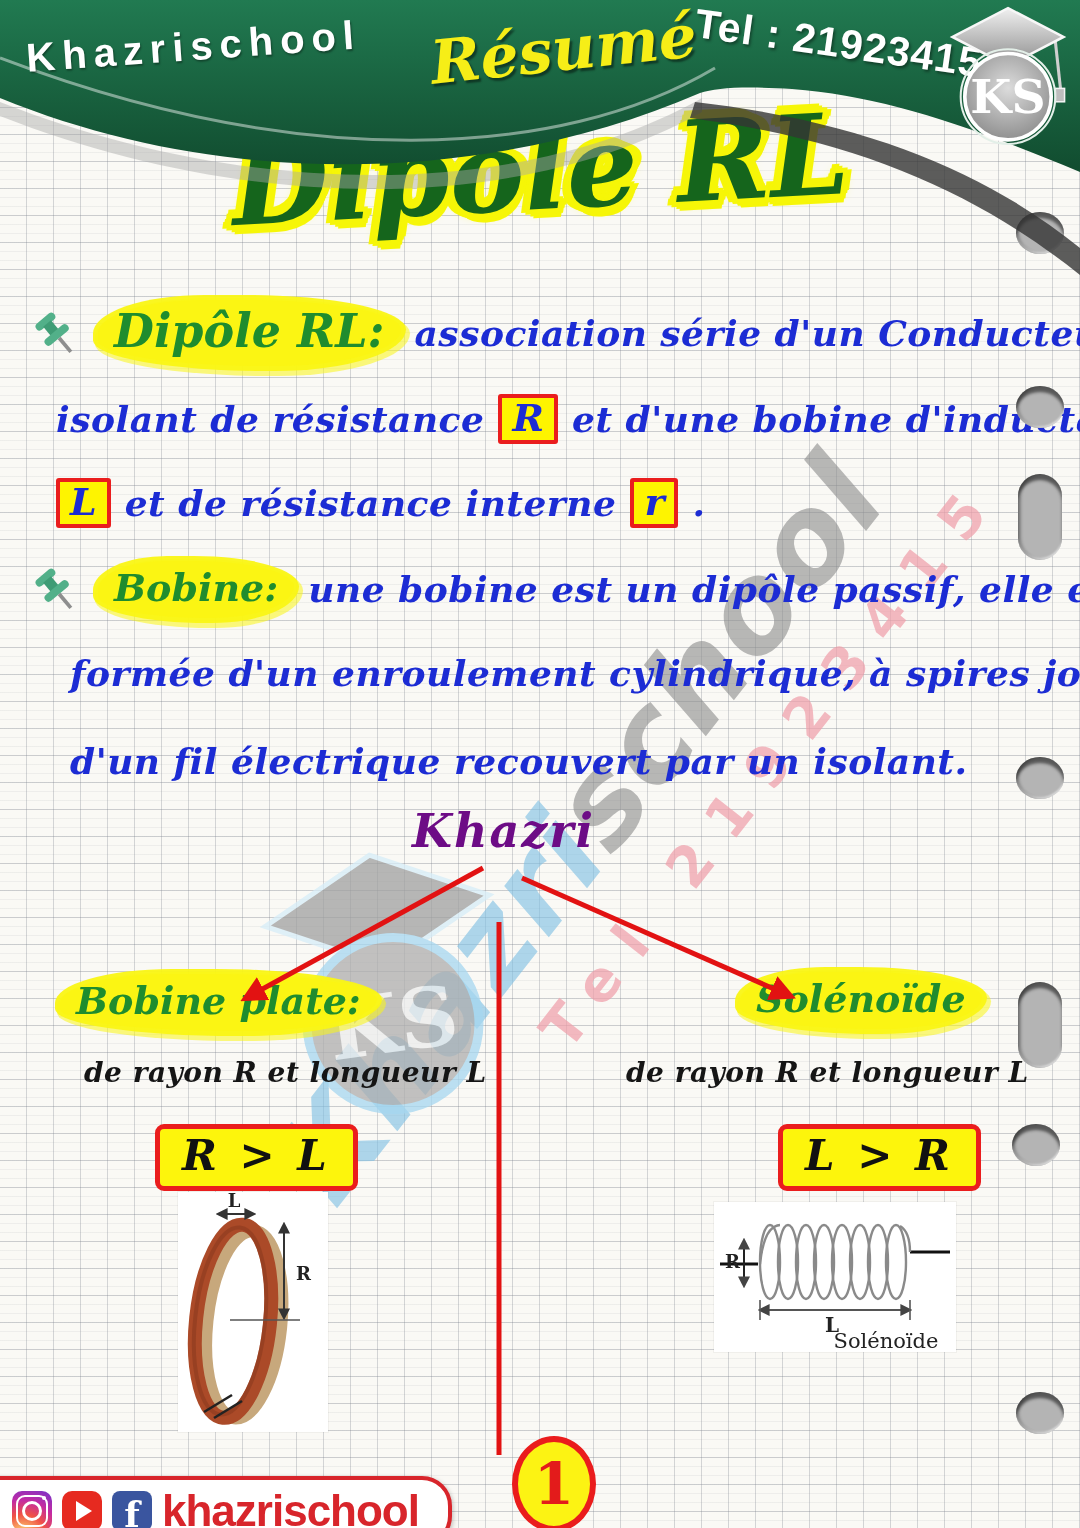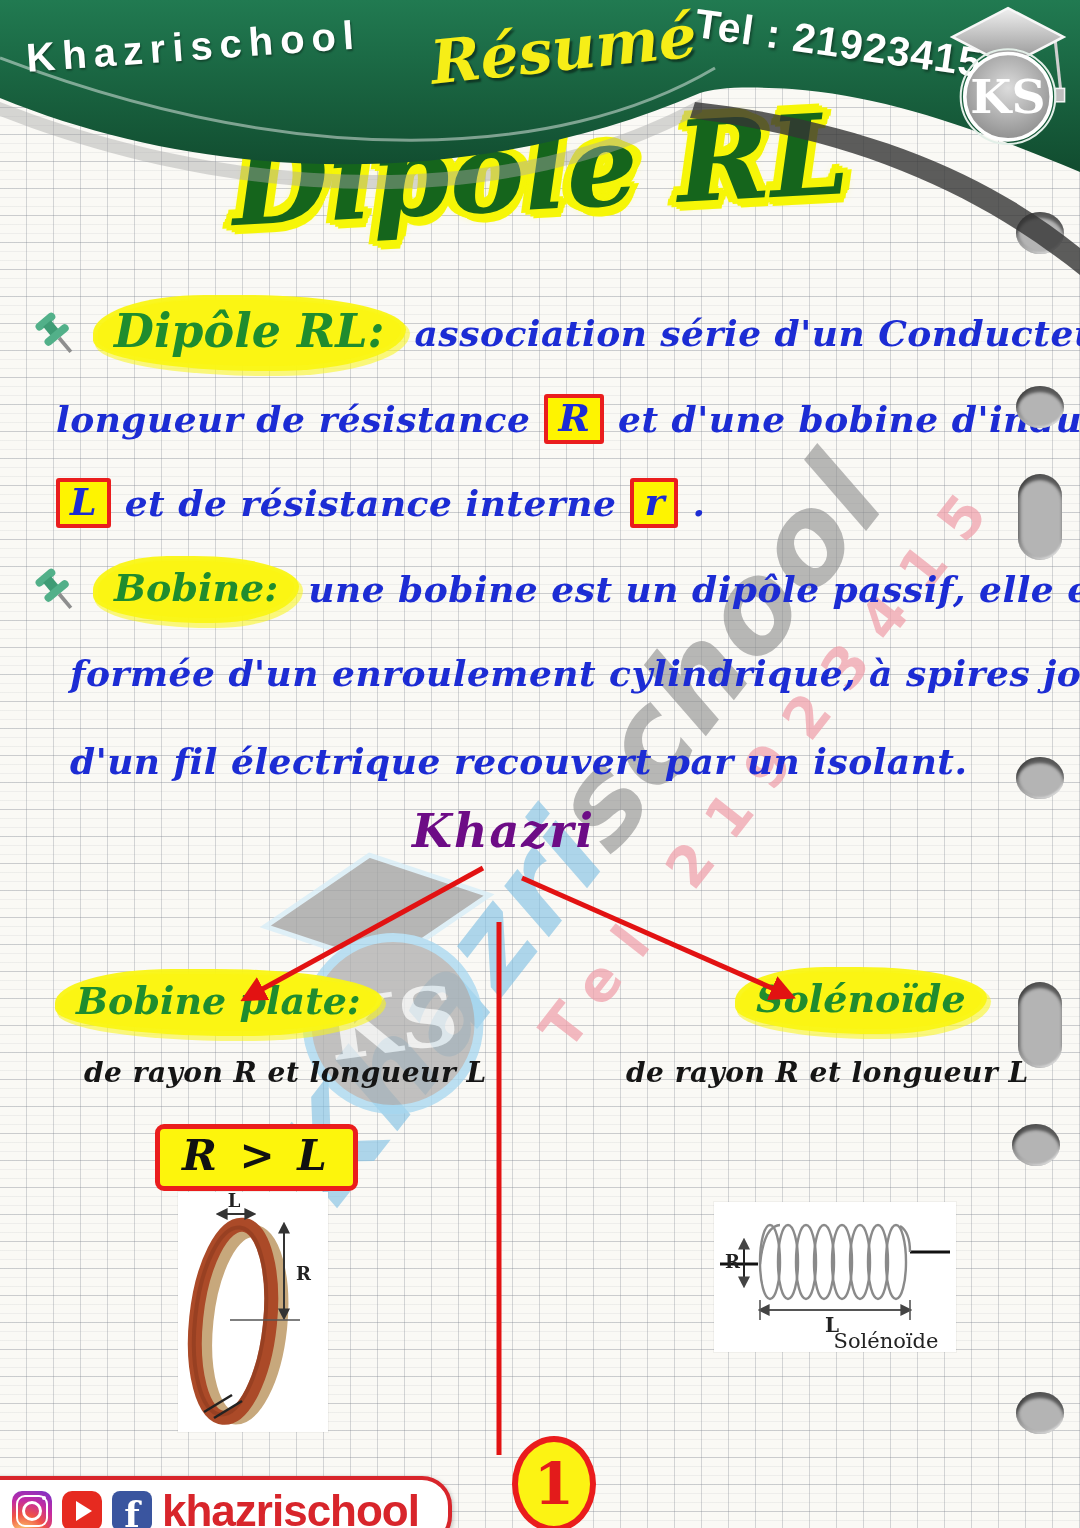--- a/index.html
+++ b/index.html
@@ -130,21 +130,21 @@
           <rect x="12" y="7" width="16" height="5.5" rx="2.7" fill="#52b089"></rect>
           <rect x="16.5" y="11.5" width="7" height="8.5" fill="#3f9c75"></rect>
           <rect x="10" y="19" width="20" height="5.5" rx="2.7" fill="#52b089"></rect>
           <line x1="20" y1="24.5" x2="20" y2="37" stroke="#8e8e8e" stroke-width="2.6"></line>
         </g>
       </svg>
       <span class="chip">Dipôle RL:</span>
       <span class="ink">association série d'un Conducteur</span>
     </div>
     <div class="row" style="left:56px;top:394px;">
-      <span class="ink">longueur de résistance</span>
+      <span class="ink">isolant de résistance</span>
       <span class="lbox">R</span>
       <span class="ink">et d'une bobine d'inductance</span>
     </div>
     <div class="row" style="left:56px;top:478px;">
       <span class="lbox">L</span>
       <span class="ink">et de résistance interne</span>
       <span class="lbox">r</span>
       <span class="ink">.</span>
     </div>
 
@@ -197,20 +197,21 @@
       <line x1="26" y1="220" x2="54" y2="203" stroke="#222" stroke-width="2.6"></line>
       <line x1="36" y1="226" x2="64" y2="209" stroke="#222" stroke-width="2.6"></line>
     </svg>
 
     <div class="row" style="left:740px;top:972px;">
       <span class="chip small" style="font-size:38px;">Solénoïde</span>
     </div>
     <div class="row" style="left:626px;top:1056px;">
       <span class="ink-black">de rayon R et longueur L</span>
     </div>
+    <div class="relbox" style="left:778px;top:1124px;">L &gt; R</div>
 
     <svg class="fig" style="left:714px;top:1202px;" width="242" height="150" viewBox="0 0 242 150">
       <rect width="242" height="150" fill="#ffffff"></rect>
       <defs>
         <marker id="dimArr2" viewBox="0 0 10 10" refX="8" refY="5" markerWidth="6" markerHeight="6" orient="auto-start-reverse">
           <path d="M0,0 L10,5 L0,10 z" fill="#444"></path>
         </marker>
       </defs>
       <line x1="6" y1="62" x2="44" y2="62" stroke="#111" stroke-width="3"></line>
       <line x1="196" y1="50" x2="236" y2="50" stroke="#111" stroke-width="3"></line>

